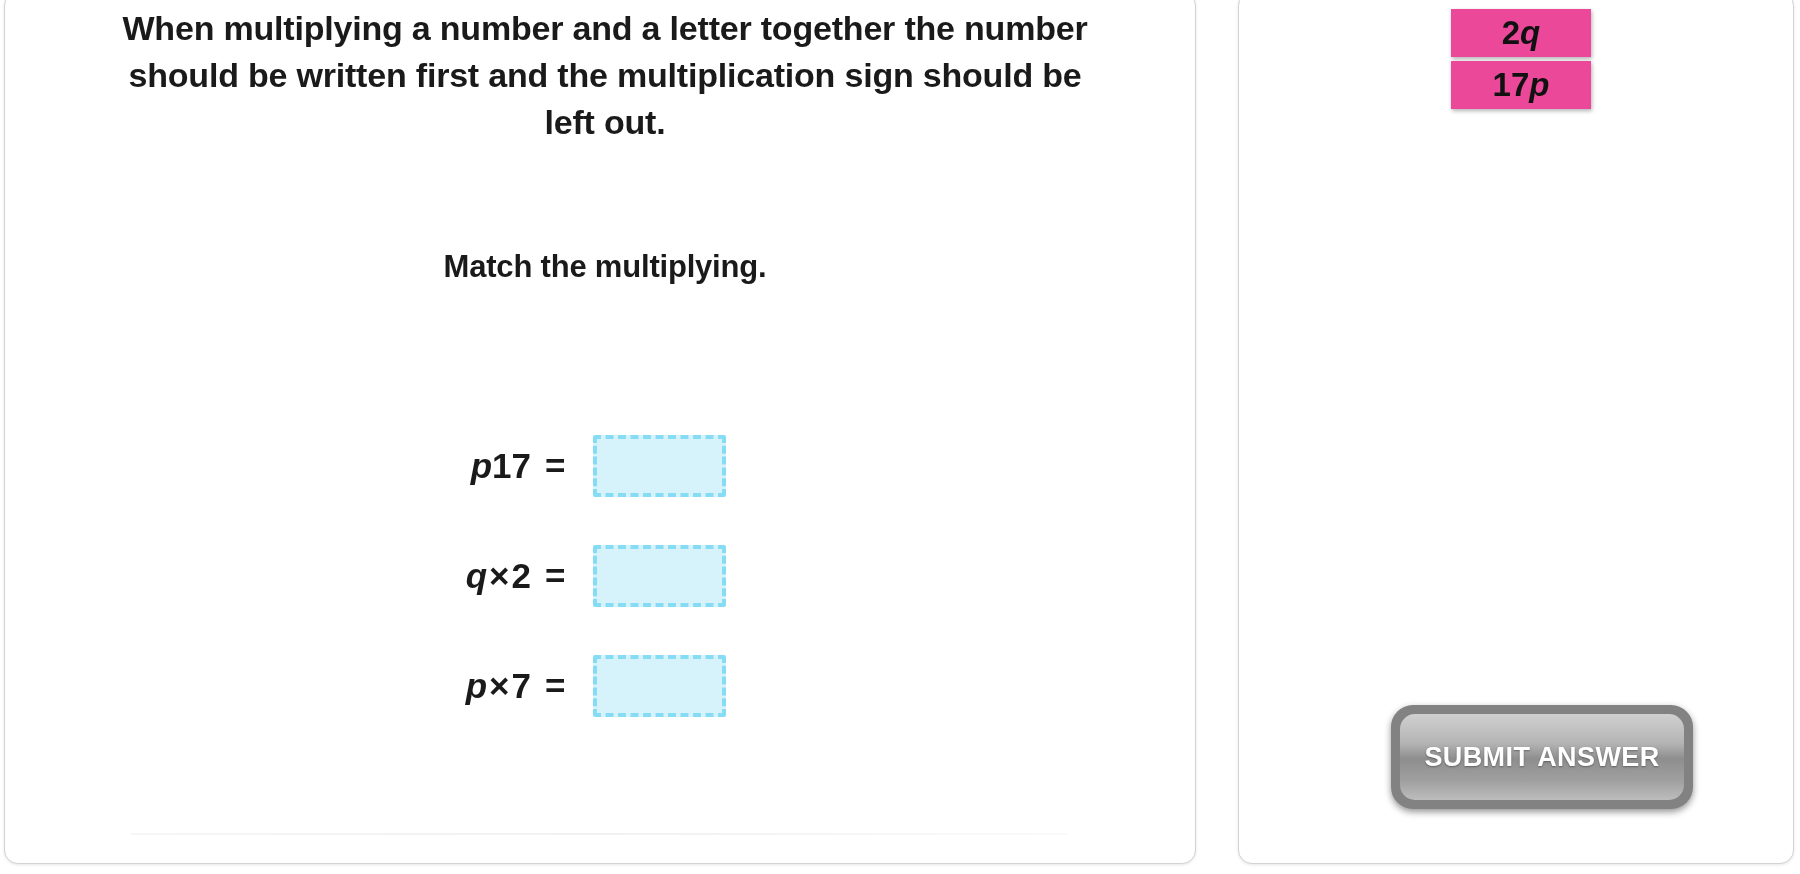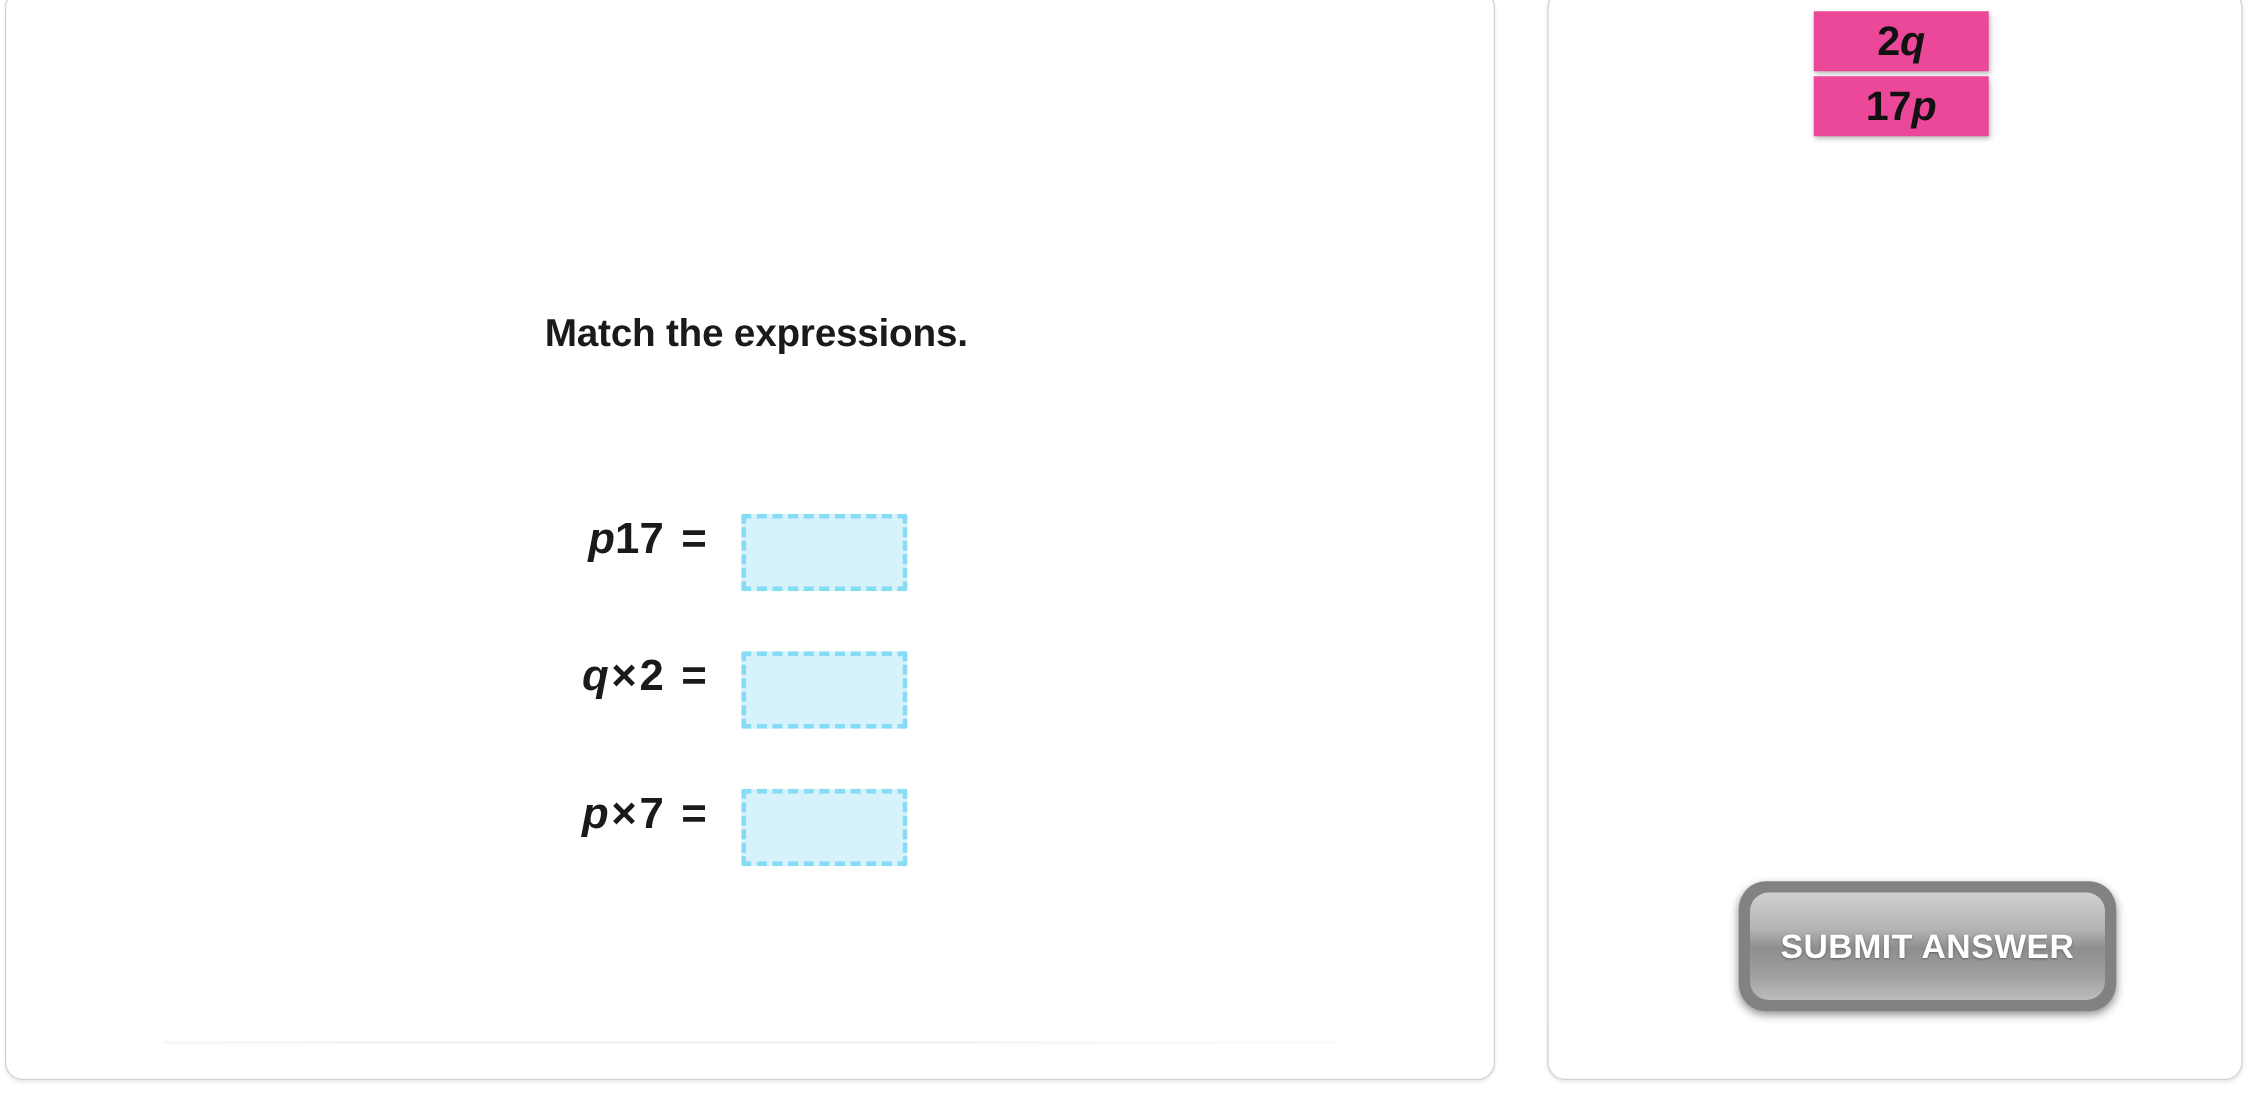--- a/index.html
+++ b/index.html
@@ -76,20 +76,21 @@
     position: absolute;
     left: 0;
     top: 418px;
     width: 1192px;
   }
 
   .expr-row {
     position: relative;
     height: 110px;
     display: flex;
+    align-items: center;
     justify-content: flex-start;
     padding-left: 390px;
   }
 
   .expr-label {
     font-size: 35px;
     font-weight: bold;
     color: #1a1a1a;
     white-space: nowrap;
     min-width: 150px;
@@ -191,22 +192,23 @@
     white-space: nowrap;
   }
 </style>
 </head>
 <body>
 
 <div id="app">
 
   <section class="panel" id="question-panel">
 
-
-    <div id="match-prompt">Match the expressions.</div>
+    <div id="instruction">When multiplying a number and a letter together the number should be written first and the multiplication sign should be left out.</div>
+
+    <div id="match-prompt">Match the multiplying.</div>
 
     <div id="expression-list">
 
       <div class="expr-row">
         <span class="expr-label">
           <span class="var">p</span><span class="num">17</span>
         </span>
         <span class="expr-eq">=</span>
         <div class="dropzone"></div>
       </div>

